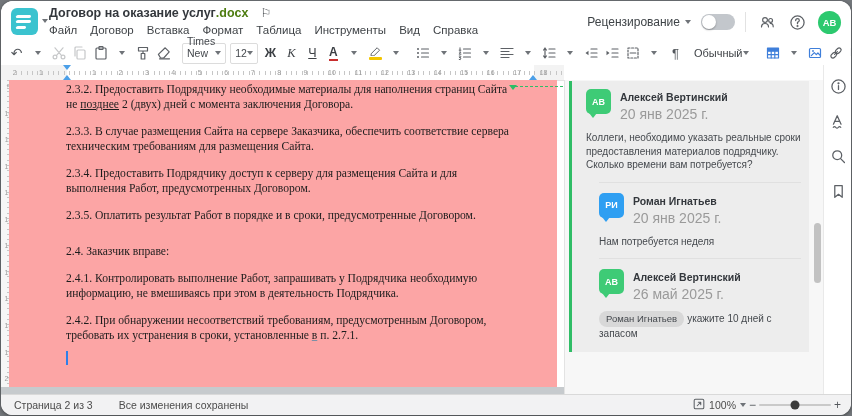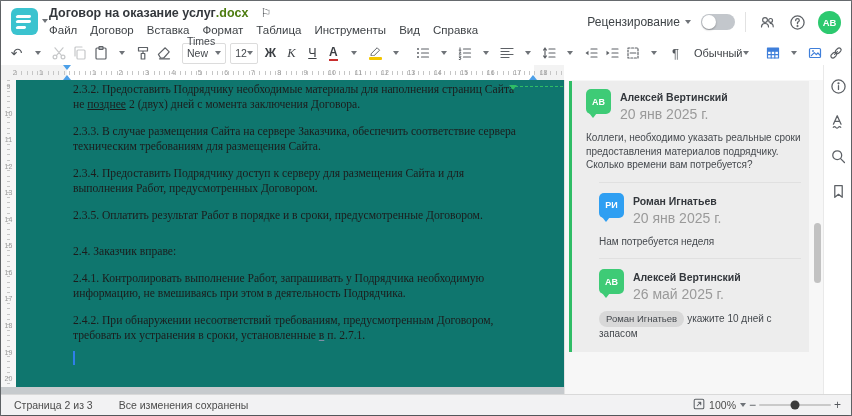--- a/index.html
+++ b/index.html
@@ -1,19 +1,19 @@
 <!DOCTYPE html>
 <html lang="ru"><head>
 <meta charset="utf-8">
 <style>
   html,body{margin:0;padding:0;}
   body{width:852px;height:416px;background:#73777b;position:relative;
        font-family:"Liberation Sans",sans-serif;-webkit-font-smoothing:antialiased;}
   .window{position:absolute;left:1px;top:1px;width:850px;height:414px;background:#fff;
-          border-radius:0;overflow:hidden;box-shadow:0 1px 4px rgba(0,0,0,.45);}
+          border-radius:12px;overflow:hidden;box-shadow:0 1px 4px rgba(0,0,0,.45);}
   
   .hdr{position:absolute;left:0;top:0;right:0;height:40px;background:#fff;}
   .logo{position:absolute;left:10px;top:7px;width:27px;height:27px;border-radius:6px;
         background:#3bc3cf;display:flex;flex-direction:column;justify-content:center;gap:3px;padding-left:5px;box-sizing:border-box;}
   .logo i{display:block;height:2.6px;background:#fff;border-radius:2px;transform:skewX(-14deg);}
   .logo i:nth-child(1){width:15px}.logo i:nth-child(2){width:15px}.logo i:nth-child(3){width:10px}
   .crt{width:0;height:0;border-left:3.5px solid transparent;border-right:3.5px solid transparent;border-top:4px solid #6f7378;display:inline-block;}
   .logo-crt{position:absolute;left:41px;top:18px;}
   .titlebox{position:absolute;left:48px;top:5px;}
   .title-row{display:flex;align-items:center;font-size:12.5px;font-weight:bold;color:#33373c;line-height:14px;}
@@ -57,21 +57,21 @@
           background:repeating-linear-gradient(90deg,#c6c6c6 0 1px,transparent 1px 5.29px);}
   .rnum{position:absolute;top:3px;transform:translateX(-50%);font-size:7px;color:#9b9b9b;line-height:9px;}
   .vnum{position:absolute;left:0;width:15px;text-align:center;font-size:7px;color:#9b9b9b;line-height:9px;}
   .mk{position:absolute;width:0;height:0;border-left:4.5px solid transparent;border-right:4.5px solid transparent;}
   .mk-down{border-top:5px solid #4b9fe8;top:64px;}
   .mk-up{border-bottom:5px solid #4b9fe8;top:74px;}
   .vruler{position:absolute;left:0;top:79px;width:15px;height:314px;background:#f6f6f6;}
   .vticks{position:absolute;left:5.5px;top:0;width:3.5px;height:100%;
           background:repeating-linear-gradient(180deg,#c6c6c6 0 1px,transparent 1px 5.31px);}
   
-  .page{position:absolute;left:15px;top:79px;width:548px;height:307px;background:#0f766e;}
+  .page{position:absolute;left:8px;top:79px;width:548px;height:307px;background:#fca5a5;}
   .doc{position:absolute;left:57px;top:3px;width:453px;font-family:"Liberation Serif",serif;
        font-size:11.6px;line-height:14.5px;color:#1c1c1c;}
   .doc p{margin:0 0 13px 0;}
   .doc p.gap-before{margin-top:21px;}
   .anchor-underline{text-decoration:underline;}
   .rev-underline{text-decoration:underline;text-decoration-color:#7d8fa6;}
   .cursor{position:absolute;left:57px;top:271px;width:1.5px;height:14px;background:#2f7fe8;}
   .page-bottom{position:absolute;left:0;top:386px;width:563px;height:7px;background:#c6cacd;}
   .connector{position:absolute;left:514px;top:85px;width:53px;border-top:1.6px dashed #2fbd66;}
   .connector-tri{position:absolute;left:508px;top:84px;width:0;height:0;

